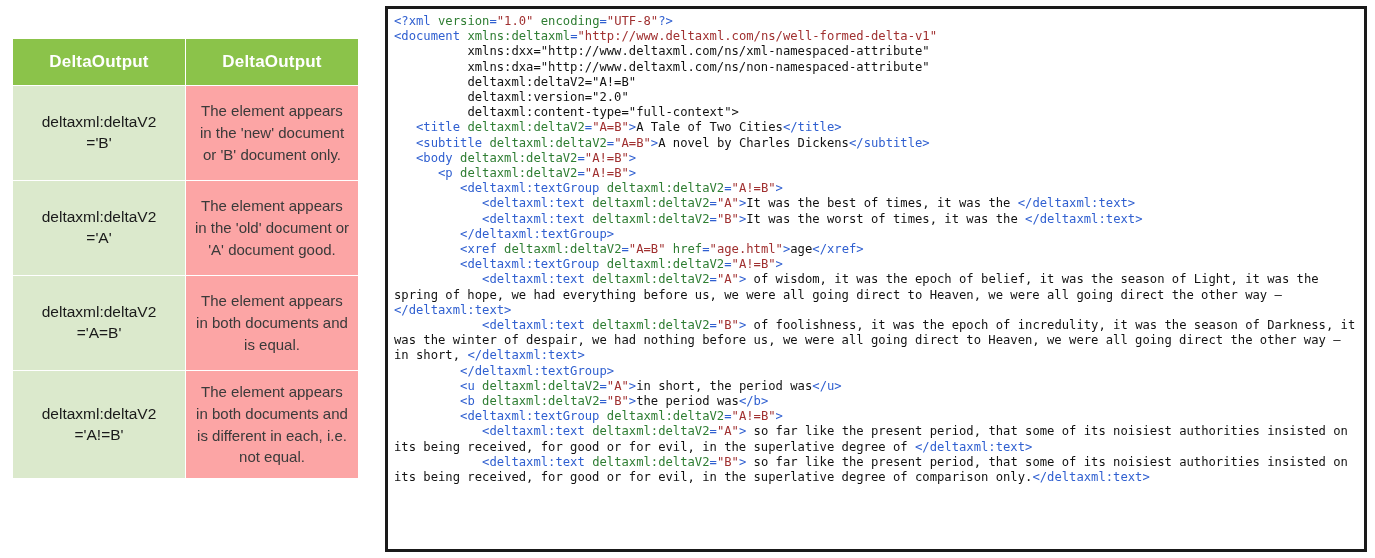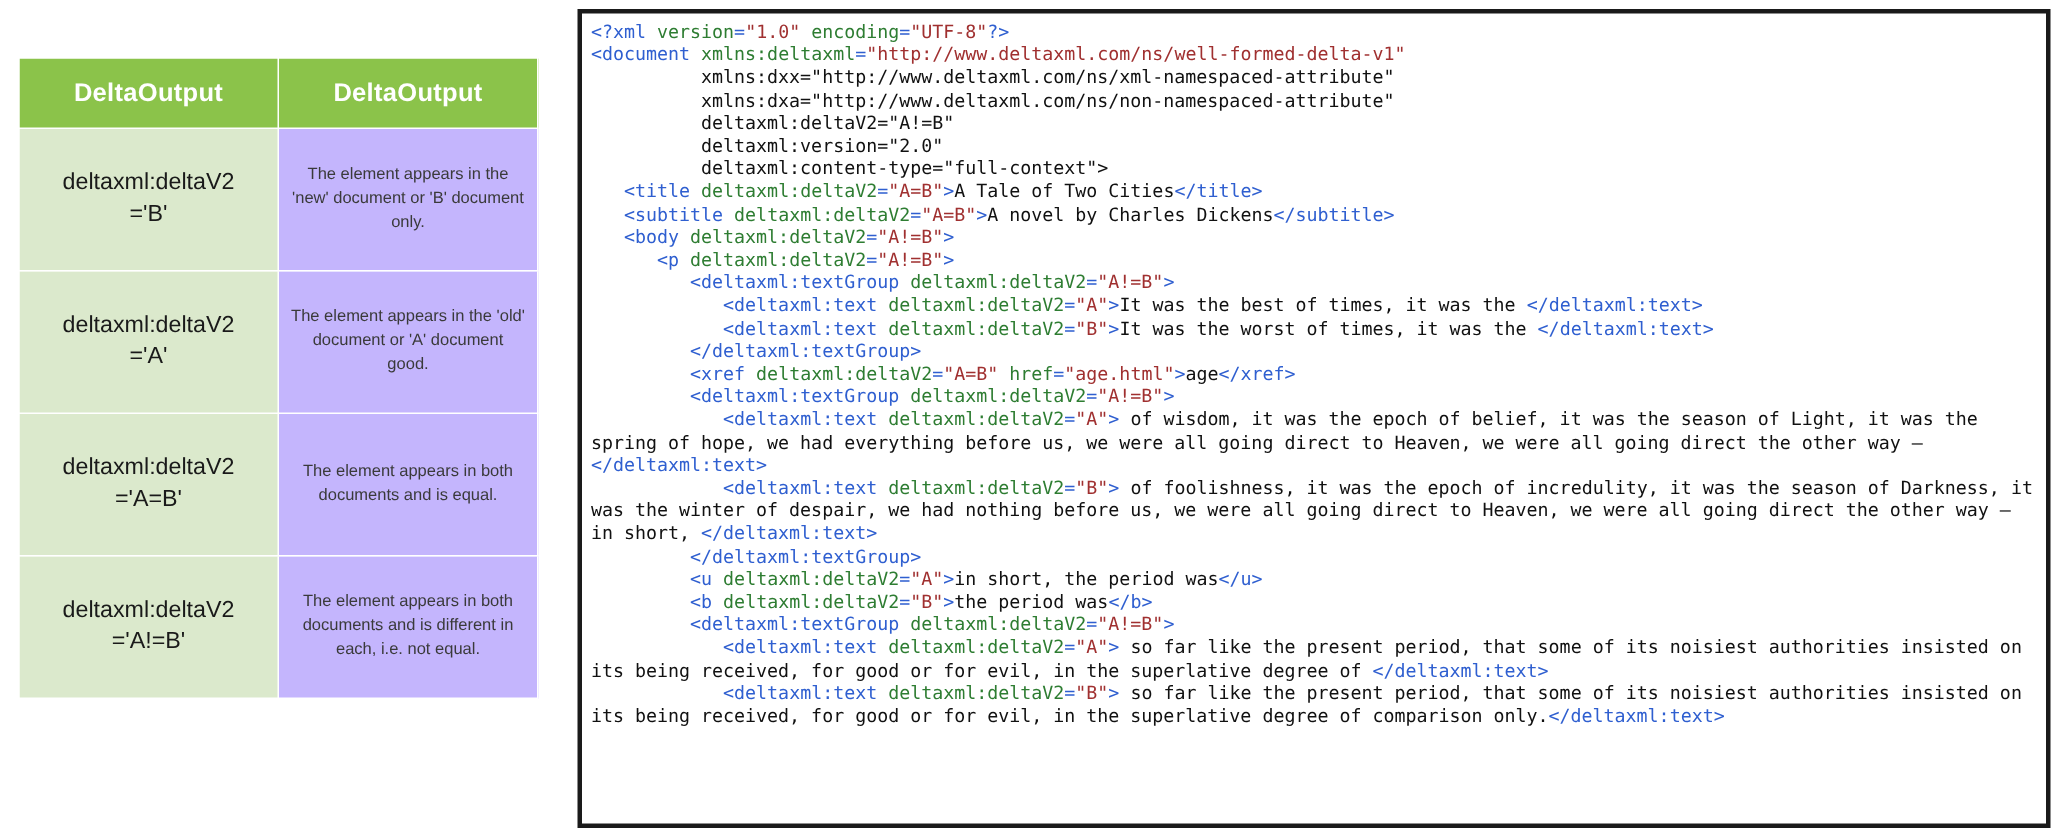--- a/index.html
+++ b/index.html
@@ -46,23 +46,23 @@
     padding: 10px 8px;
   }
   table.delta-table td.c1 {
     background: #dbe9cc;
     color: #1a1a1a;
     font-size: 15.5px;
     line-height: 1.35;
     width: 163px;
   }
   table.delta-table td.c2 {
-    background: #c4b5fd;
+    background: #fca5a5;
     color: #3a3a3a;
-    font-size: 11px;
+    font-size: 15px;
     line-height: 1.45;
     width: 183px;
   }
   table.delta-table tr.r1 td { height: 74px; }
   table.delta-table tr.r2 td { height: 74px; }
   table.delta-table tr.r3 td { height: 74px; }
   table.delta-table tr.r4 td { height: 74px; }
 
   
   .code-panel {

